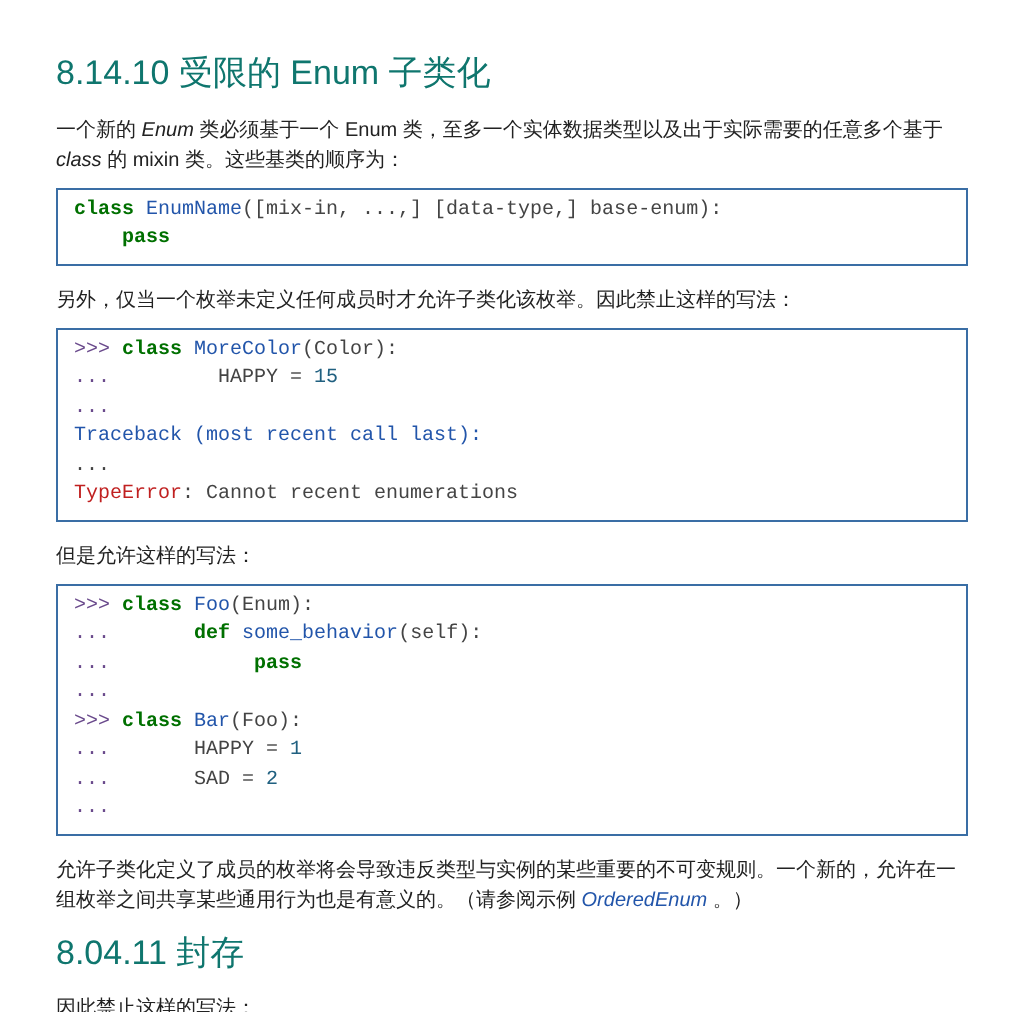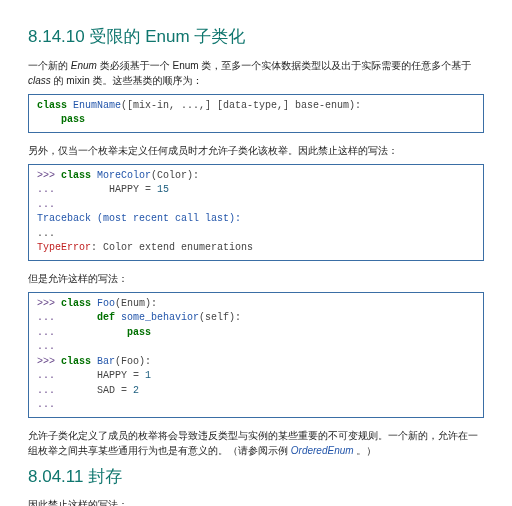--- a/index.html
+++ b/index.html
@@ -54,21 +54,21 @@
 <div class="codebox"><span class="kw">class</span><span class="name"> EnumName</span><span class="plain">([mix-in, ...,] [data-type,] base-enum):</span>
 <span class="kw">    pass</span></div>
 
 <div class="para">另外，仅当一个枚举未定义任何成员时才允许子类化该枚举。因此禁止这样的写法：</div>
 
 <div class="codebox"><span class="prompt">&gt;&gt;&gt; </span><span class="kw">class</span><span class="name"> MoreColor</span><span class="plain">(Color):</span>
 <span class="prompt">... </span><span class="plain">        HAPPY </span><span class="op">=</span><span class="num"> 15</span>
 <span class="prompt">... </span><span></span>
 <span class="name">Traceback (most recent call last):</span>
 <span class="plain">...</span>
-<span class="err">TypeError</span><span class="plain">: Color extend enumerations</span></div>
+<span class="err">TypeError</span><span class="plain">: Cannot recent enumerations</span></div>
 
 <div class="para">但是允许这样的写法：</div>
 
 <div class="codebox"><span class="prompt">&gt;&gt;&gt; </span><span class="kw">class</span><span class="name"> Foo</span><span class="plain">(Enum):</span>
 <span class="prompt">... </span>      <span class="kw">def</span><span class="name"> some_behavior</span><span class="plain">(self):</span>
 <span class="prompt">... </span>           <span class="kw">pass</span>
 <span class="prompt">... </span><span></span>
 <span class="prompt">&gt;&gt;&gt; </span><span class="kw">class</span><span class="name"> Bar</span><span class="plain">(Foo):</span>
 <span class="prompt">... </span><span class="plain">      HAPPY </span><span class="op">=</span><span class="num"> 1</span>
 <span class="prompt">... </span><span class="plain">      SAD </span><span class="op">=</span><span class="num"> 2</span>

